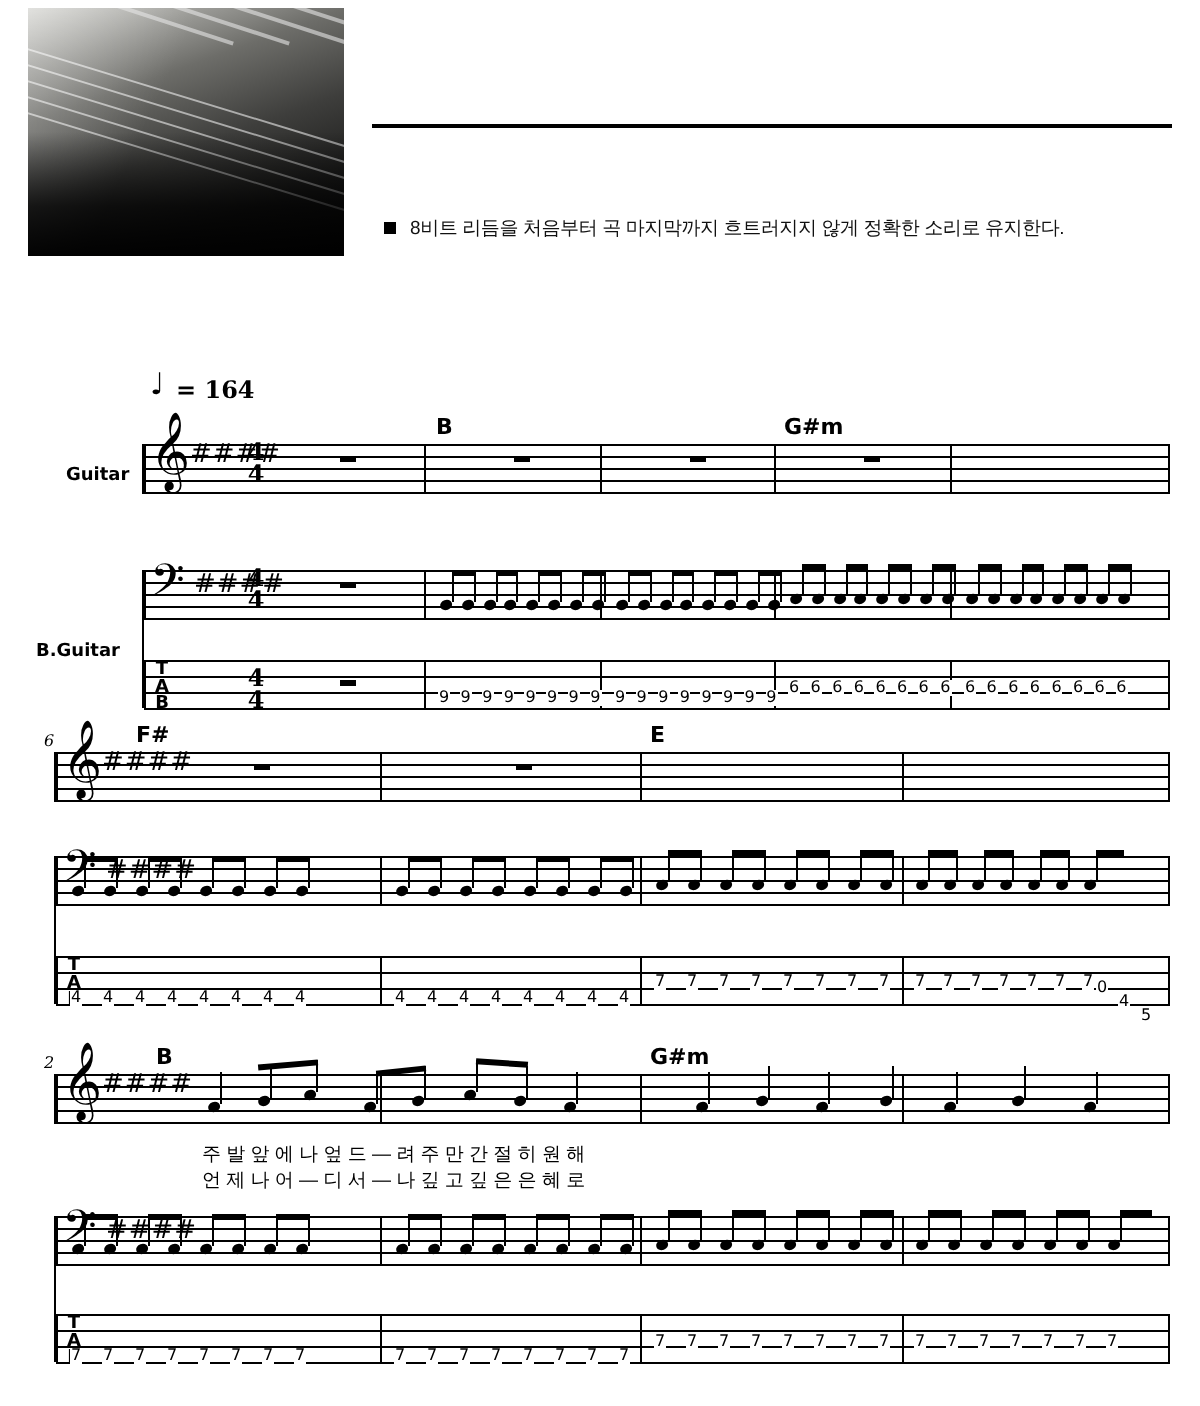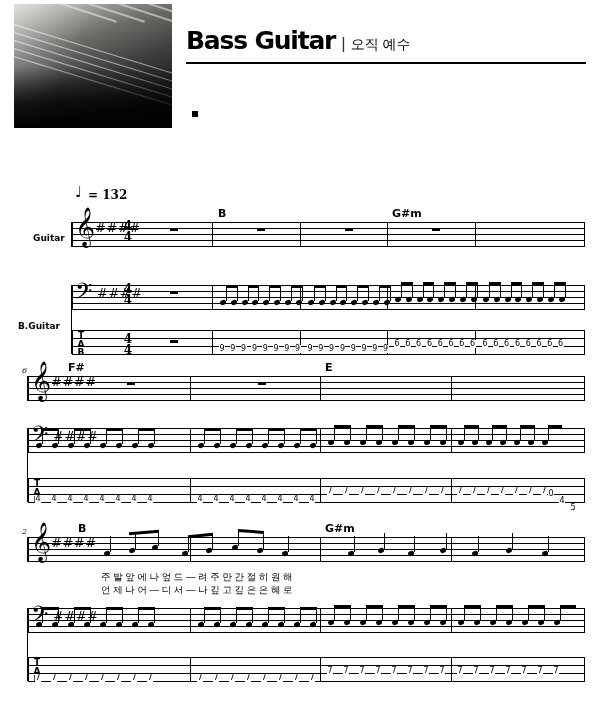--- a/index.html
+++ b/index.html
@@ -236,32 +236,28 @@
     <div class="string" style="top:38px; transform:rotate(17deg);"></div>
     <div class="string" style="top:46px; transform:rotate(17deg);"></div>
     <div class="fret" style="left:16px; transform:rotate(-72deg);"></div>
     <div class="fret" style="left:44px; transform:rotate(-72deg);"></div>
     <div class="fret" style="left:74px; transform:rotate(-72deg);"></div>
     <div class="fret" style="left:104px; transform:rotate(-72deg);"></div>
     <div class="fret" style="left:134px; transform:rotate(-72deg);"></div>
     <div class="body-shadow"></div>
   </div>
 
-  <div id="title-wrap">
-    <span id="title-main">Bass Guitar</span>
-    <span id="title-sep">|</span>
-    <span id="title-sub">오직 예수</span>
-  </div>
   <div id="title-rule"></div>
 
   <div id="note-bullet"></div>
+  <div id="note-line">8비트 리듬을 처음부터 곡 마지막까지 흐트러지지 않게 정확한 소리로 유지한다.</div>
 </div>
 
 <div class="tempo-note" style="left:75px; top:183px;">♩</div>
-<div class="tempo-val" style="left:88px; top:188px;">= 132</div>
+<div class="tempo-val" style="left:88px; top:188px;">= 164</div>
 
 <div class="system" id="sys1" style="top:0;">
 
   <div class="part-label" style="left:33px; top:233px;">Guitar</div>
   <div class="part-label" style="left:18px; top:321px;">B.Guitar</div>
 
   <div class="staff" style="left:72px; top:222px; width:513px; height:25px;">
     <div class="ln" style="top:0;  width:513px;"></div>
     <div class="ln" style="top:6px; width:513px;"></div>
     <div class="ln" style="top:12px;width:513px;"></div>

